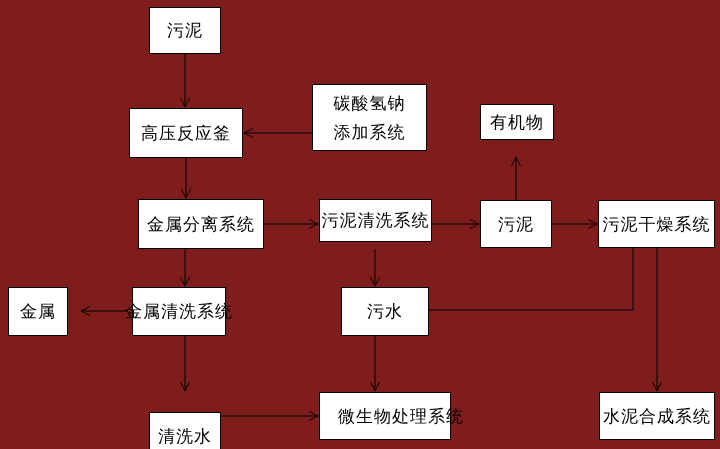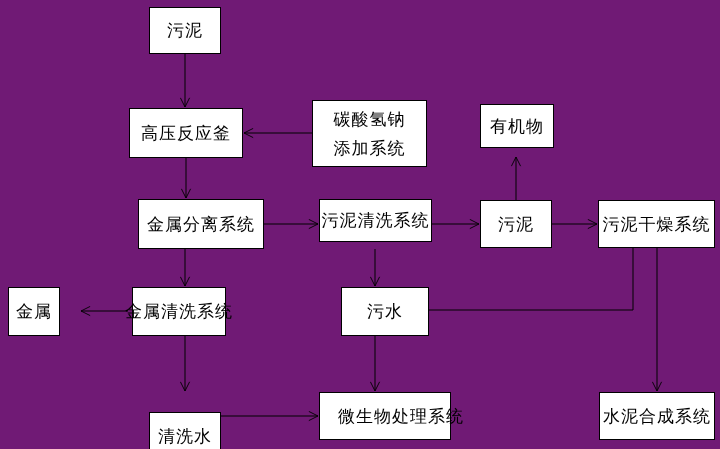--- a/index.html
+++ b/index.html
@@ -1,20 +1,20 @@
 <!DOCTYPE html>
 <html><head>
 <meta charset="utf-8">
 <style>
   html, body { margin: 0; padding: 0; background: #ffffff; }
   #canvas {
     position: relative;
     width: 720px;
     height: 449px;
-    background: #701a75;
+    background: #7f1d1d;
     font-family: "DejaVu Sans", "Liberation Sans", sans-serif;
     color: #000000;
     overflow: hidden;
   }
   #edges {
     position: absolute;
     left: 0; top: 0;
     width: 720px; height: 449px;
   }
   .node {
@@ -31,27 +31,27 @@
     letter-spacing: 1px;
     line-height: 1.3;
   }
   .node span { display: block; white-space: nowrap; }
   .n-bicarb span   { line-height: 29px; }
   .n-organic span  { line-height: 25px; }
 
   
   .n-sludge-top   { left: 149px; top:   7px; width:  72px; height: 47px; }
   .n-reactor      { left: 129px; top: 108px; width: 114px; height: 50px; }
-  .n-bicarb       { left: 312px; top: 100px; width: 115px; height: 67px; }
-  .n-organic      { left: 480px; top: 104px; width:  74px; height: 44px; }
+  .n-bicarb       { left: 312px; top: 84px; width: 115px; height: 67px; }
+  .n-organic      { left: 480px; top: 104px; width:  74px; height: 36px; }
   .n-metal-sep    { left: 122px; top: 199px; width: 126px; height: 50px; margin-left: 16px; }
   .n-sludge-wash  { left: 319px; top: 199px; width: 113px; height: 43px; }
   .n-sludge-mid   { left: 480px; top: 200px; width:  72px; height: 48px; }
   .n-sludge-dry   { left: 598px; top: 200px; width: 117px; height: 48px; }
-  .n-metal        { left:   8px; top: 287px; width:  52px; height: 49px; }
+  .n-metal        { left:   8px; top: 287px; width:  60px; height: 49px; }
   .n-metal-wash   { left: 120px; top: 287px; width: 94px; height: 49px; margin-left: 12px; }
   .n-sewage       { left: 341px; top: 287px; width:  88px; height: 49px; }
   .n-wash-water   { left: 149px; top: 392px; width:  72px; height: 48px; margin-top: 20px; }
   .n-microbial    { left: 319px; top: 392px; width: 132px; height: 48px; padding-left: 32px; }
   .n-cement       { left: 599px; top: 392px; width: 116px; height: 48px; }
 </style>
 </head>
 <body>
 
 <div id="canvas">

